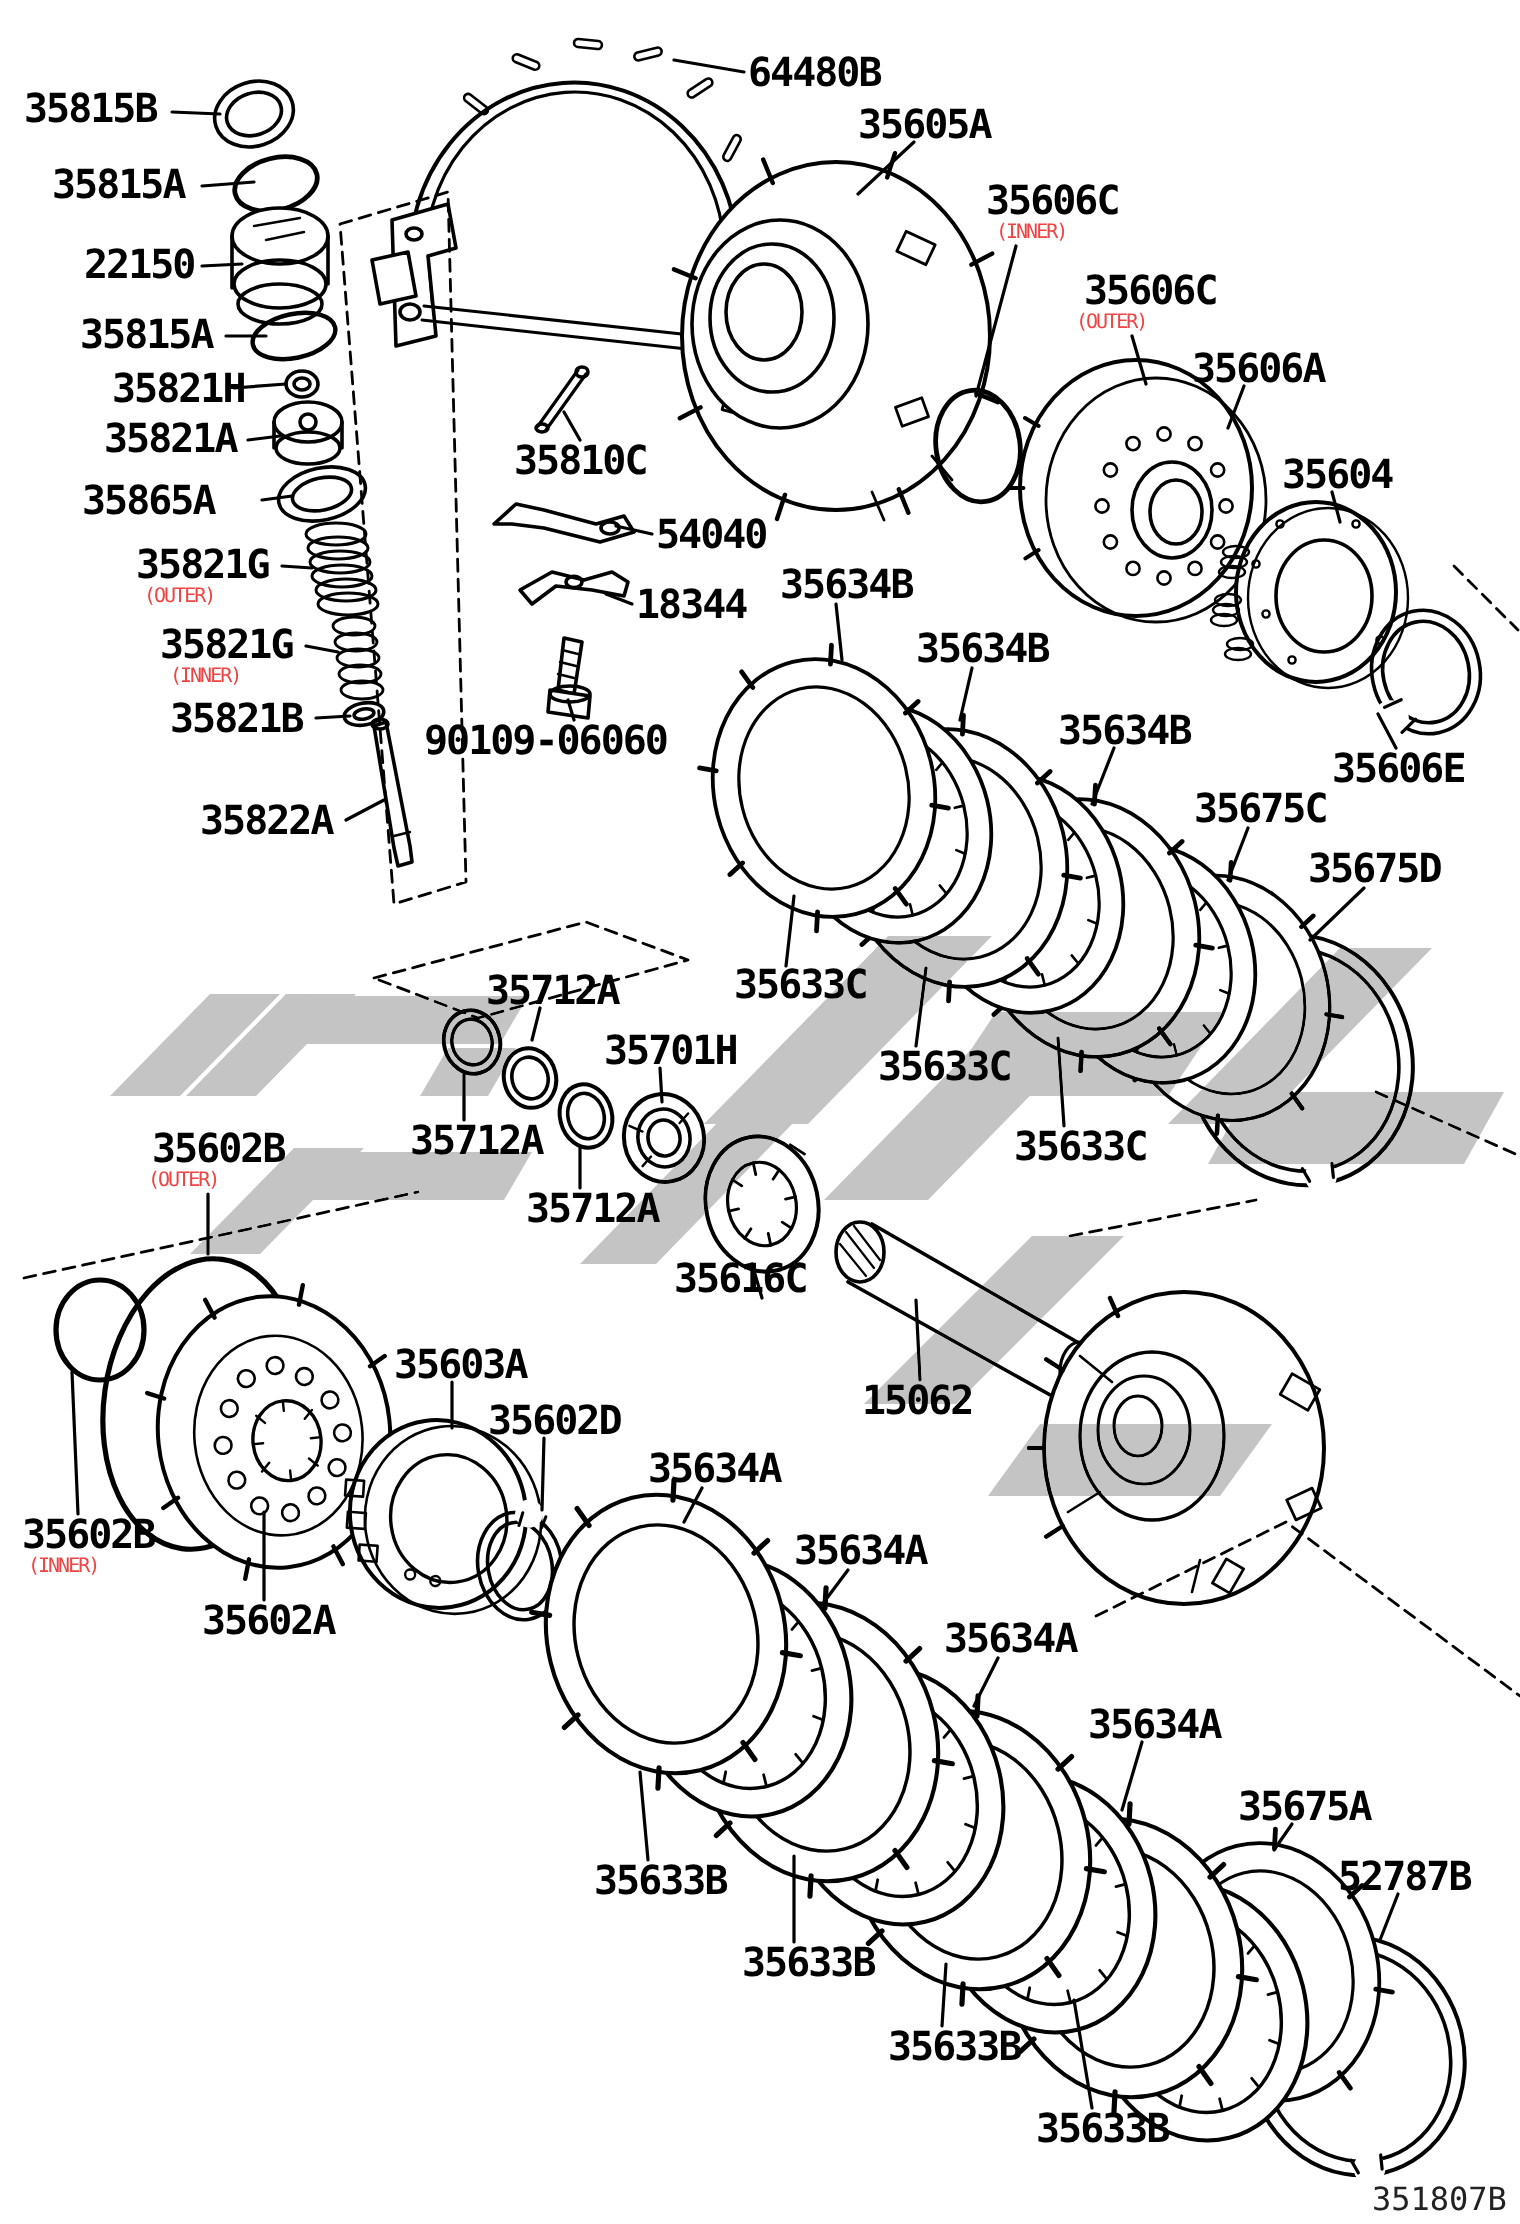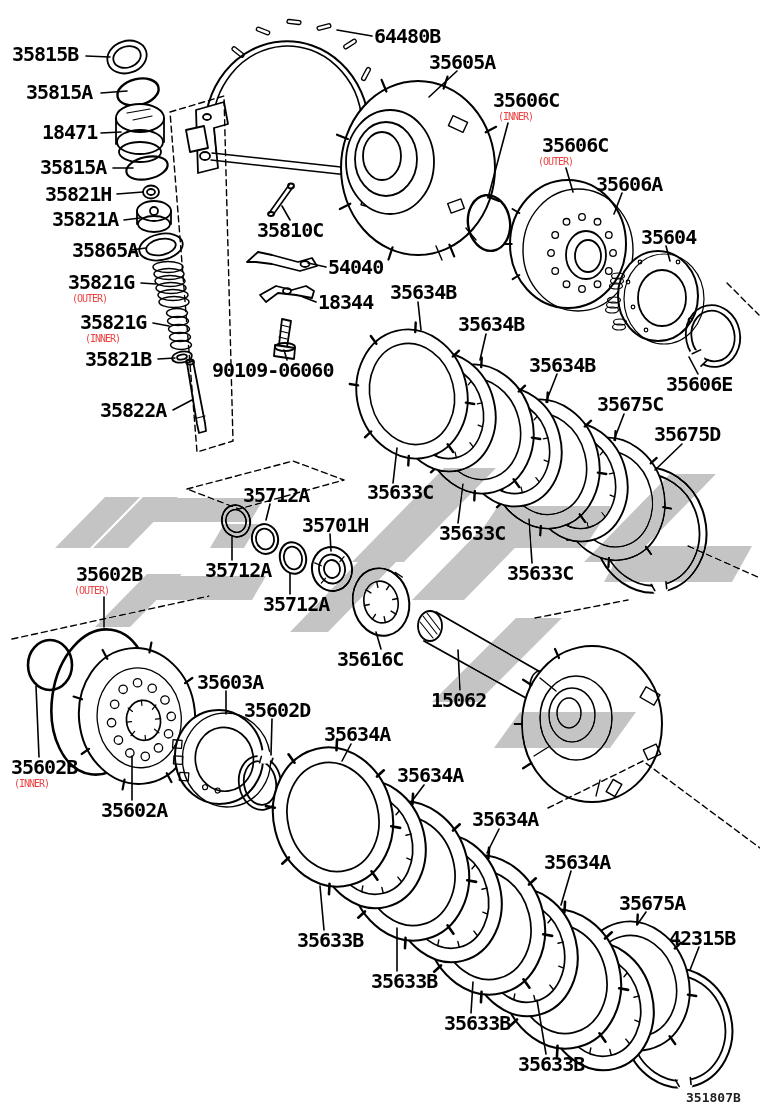--- a/index.html
+++ b/index.html
@@ -3,21 +3,21 @@
 <meta charset="utf-8">
 <style>
   html,body{margin:0;padding:0;background:#fff;}
   #page{position:relative;width:760px;height:1112px;background:#fff;overflow:hidden;
         font-family:"DejaVu Sans Mono",monospace;}
   #art{position:absolute;left:0;top:0;}
   .lbl{position:absolute;font-weight:bold;font-size:20px;line-height:17px;color:#000;
        white-space:nowrap;letter-spacing:-1px;}
   .sub{position:absolute;font-weight:normal;font-size:10px;line-height:13px;color:#ef4444;
        white-space:nowrap;letter-spacing:-1px;}
-  .code{position:absolute;font-weight:bold;font-size:13px;color:#222;letter-spacing:0;}
+  .code{position:absolute;font-weight:normal;font-size:16px;color:#222;letter-spacing:0;}
   svg *{vector-effect:none;}
 </style>
 </head>
 <body>
 
 <div id="page">
 
 <svg id="art" width="760" height="1112" viewBox="0 0 760 1112">
   <g fill="none" stroke="#000" stroke-width="1.8" stroke-linecap="round" stroke-linejoin="round">
 
@@ -364,25 +364,25 @@
       <path d="M584,562 L670,474 L716,474 L630,562 Z"></path>
       <path d="M604,582 L732,582 L752,546 L624,546 Z"></path>
       <path d="M432,702 L516,618 L562,618 L478,702 Z"></path>
       <path d="M494,748 L610,748 L636,712 L520,712 Z"></path>
     </g>
   </g>
 </svg>
 
 <div class="lbl" style="left:12px;top:46px">35815B</div>
 <div class="lbl" style="left:26px;top:84px">35815A</div>
-<div class="lbl" style="left:42px;top:124px">18471</div>
+<div class="lbl" style="left:42px;top:124px">22150</div>
 <div class="lbl" style="left:40px;top:159px">35815A</div>
-<div class="lbl" style="left:45px;top:186px">35821H</div>
+<div class="lbl" style="left:56px;top:186px">35821H</div>
 <div class="lbl" style="left:52px;top:211px">35821A</div>
-<div class="lbl" style="left:72px;top:242px">35865A</div>
+<div class="lbl" style="left:41px;top:242px">35865A</div>
 <div class="lbl" style="left:68px;top:274px">35821G</div>
 <div class="sub" style="left:72px;top:292px">(OUTER)</div>
 <div class="lbl" style="left:80px;top:314px">35821G</div>
 <div class="sub" style="left:85px;top:332px">(INNER)</div>
 <div class="lbl" style="left:85px;top:351px">35821B</div>
 <div class="lbl" style="left:100px;top:402px">35822A</div>
 
 <div class="lbl" style="left:374px;top:28px">64480B</div>
 <div class="lbl" style="left:257px;top:222px">35810C</div>
 <div class="lbl" style="left:328px;top:259px">54040</div>
@@ -404,37 +404,37 @@
 <div class="lbl" style="left:597px;top:396px">35675C</div>
 <div class="lbl" style="left:654px;top:426px">35675D</div>
 <div class="lbl" style="left:367px;top:484px">35633C</div>
 <div class="lbl" style="left:439px;top:525px">35633C</div>
 <div class="lbl" style="left:507px;top:565px">35633C</div>
 
 <div class="lbl" style="left:243px;top:487px">35712A</div>
 <div class="lbl" style="left:205px;top:562px">35712A</div>
 <div class="lbl" style="left:263px;top:596px">35712A</div>
 <div class="lbl" style="left:302px;top:517px">35701H</div>
-<div class="lbl" style="left:337px;top:651px">35616C</div>
+<div class="lbl" style="left:337px;top:631px">35616C</div>
 <div class="lbl" style="left:431px;top:692px">15062</div>
 
 <div class="lbl" style="left:76px;top:566px">35602B</div>
 <div class="sub" style="left:74px;top:584px">(OUTER)</div>
 <div class="lbl" style="left:11px;top:759px">35602B</div>
 <div class="sub" style="left:14px;top:777px">(INNER)</div>
 <div class="lbl" style="left:101px;top:802px">35602A</div>
 <div class="lbl" style="left:197px;top:674px">35603A</div>
 <div class="lbl" style="left:244px;top:702px">35602D</div>
 
 <div class="lbl" style="left:324px;top:726px">35634A</div>
 <div class="lbl" style="left:397px;top:767px">35634A</div>
 <div class="lbl" style="left:472px;top:811px">35634A</div>
 <div class="lbl" style="left:544px;top:854px">35634A</div>
 <div class="lbl" style="left:619px;top:895px">35675A</div>
-<div class="lbl" style="left:669px;top:930px">42315B</div>
+<div class="lbl" style="left:669px;top:930px">52787B</div>
 <div class="lbl" style="left:297px;top:932px">35633B</div>
 <div class="lbl" style="left:371px;top:973px">35633B</div>
 <div class="lbl" style="left:444px;top:1015px">35633B</div>
 <div class="lbl" style="left:518px;top:1056px">35633B</div>
 
 <div class="code" style="left:686px;top:1090px">351807B</div>
 
 </div>
 
 </body></html>

